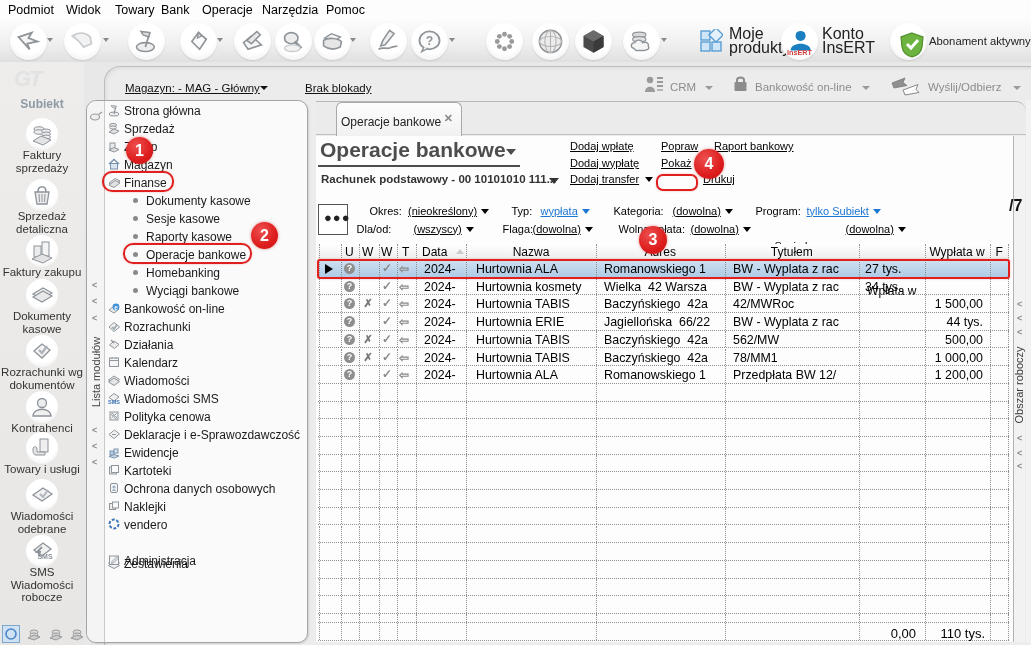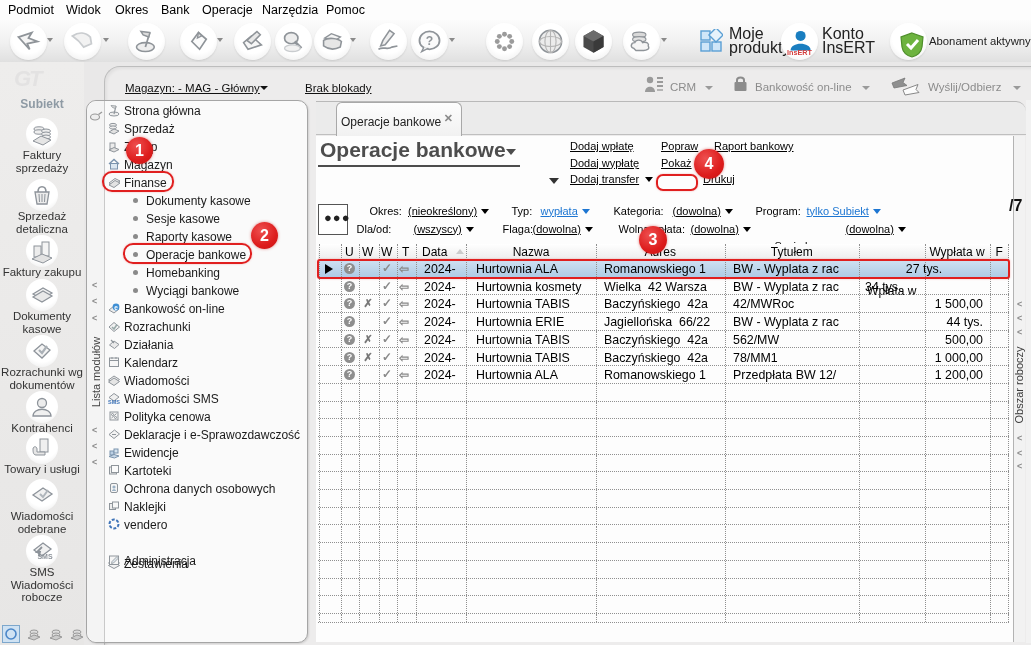--- a/index.html
+++ b/index.html
@@ -98,21 +98,21 @@
 .rc { position:absolute; border-radius:50%; background:radial-gradient(circle at 38% 32%, #ee5050, #dd1c1c 60%, #c81414);
   color:#fff; font-weight:bold; text-align:center; box-shadow:0 0 3px rgba(200,20,20,0.5); z-index:30; }
 .rr { position:absolute; border:2.5px solid #e01f1f; border-radius:10px; box-shadow:0 0 2px rgba(224,31,31,0.35); z-index:30; }
 </style>
 </head>
 <body>
 
 <div class="menubar">
   <span style="left:8px;">Podmiot</span>
   <span style="left:66px;">Widok</span>
-  <span style="left:115px;">Okres</span>
+  <span style="left:115px;">Towary</span>
   <span style="left:161px;">Bank</span>
   <span style="left:202px;">Operacje</span>
   <span style="left:262px;">Narzędzia</span>
   <span style="left:326px;">Pomoc</span>
 </div>
 
 <div class="tb1" id="tb1">
     <div class="cbtn" style="left:10px;">
       <svg width="29" height="29">
         <g transform="scale(1.115)">
@@ -503,20 +503,21 @@
 <div class="mainpanel">
   <div class="tabstrip"></div>
   <div class="whitearea"></div>
   <div class="stripR"></div>
   <div class="tab">
     <span class="txt">Operacje bankowe</span>
     <span class="x">✕</span>
   </div>
   <div class="title">Operacje bankowe</div>
   <span class="abs" style="left:190px; top:49px; width:0; height:0; border-left:5px solid transparent; border-right:5px solid transparent; border-top:6px solid #4d4d4d;"></span>
+  <div class="subtitle">Rachunek podstawowy - 00 10101010 111...</div>
   <span class="abs" style="left:233px; top:78px; width:0; height:0; border-left:5px solid transparent; border-right:5px solid transparent; border-top:6px solid #333;"></span>
 
   <div class="abs links" style="left:254px; top:40px;"><a>Dodaj wpłatę</a></div>
 <div class="abs links" style="left:254px; top:56.5px;"><a>Dodaj wypłatę</a></div>
 <div class="abs links" style="left:254px; top:73px;"><a>Dodaj transfer</a><span class="tri" style="margin-left:6px;"></span></div>
 <div class="abs links" style="left:345px; top:40px;"><a>Popraw</a></div>
 <div class="abs links" style="left:345px; top:56.5px;"><a>Pokaż</a></div>
 <div class="abs links" style="left:345px; top:73px;padding-left:42px;"><a>Drukuj</a></div>
 <div class="abs links" style="left:398px; top:40px;"><a>Raport bankowy</a></div>
   <div class="abs" style="left:2px; top:104px; width:30px; height:31px; background:#fff; border:1.5px solid #555;">
@@ -581,21 +582,21 @@
         <span class="gcol" style="left:671.5px;"></span>
         <span class="gcol" style="left:690.2px;"></span>
         <span style="position:absolute; left:7px; top:3.5px; width:0; height:0; border-top:5.5px solid transparent; border-bottom:5.5px solid transparent; border-left:8px solid #000;"></span>
         <span class="qmark" style="left:26px;">?</span>
         <span class="chk" style="left:64px;">✓</span>
         <span class="larr" style="left:81px;">⇦</span>
         <span class="gcell" style="left:106px;">2024-</span>
         <span class="gcell" style="left:158px; width:118px;">Hurtownia ALA</span>
         <span class="gcell" style="left:286px; width:119px;">Romanowskiego 1</span>
         <span class="gcell" style="left:415px; width:124px;">BW - Wyplata z rac</span>
-        <span class="gcell" style="left:547px; width:118px; text-align:center;">27 tys.</span>
+        <span class="gcell" style="left:547px; width:118px; text-align:left;">27 tys.</span>
       </div>
 <div class="grow" style="top:33.7px; height:17.7px;">
         <span class="gcol" style="left:0.5px;"></span>
         <span class="gcol" style="left:22.5px;"></span>
         <span class="gcol" style="left:41px;"></span>
         <span class="gcol" style="left:60.5px;"></span>
         <span class="gcol" style="left:78.5px;"></span>
         <span class="gcol" style="left:97.5px;"></span>
         <span class="gcol" style="left:148px;"></span>
         <span class="gcol" style="left:278px;"></span>
@@ -934,20 +935,37 @@
         <span class="gcol" style="left:78.5px;"></span>
         <span class="gcol" style="left:97.5px;"></span>
         <span class="gcol" style="left:148px;"></span>
         <span class="gcol" style="left:278px;"></span>
         <span class="gcol" style="left:406.5px;"></span>
         <span class="gcol" style="left:541px;"></span>
         <span class="gcol" style="left:606.5px;"></span>
         <span class="gcol" style="left:671.5px;"></span>
         <span class="gcol" style="left:690.2px;"></span>
       </div>
+<div class="grow" style="top:379px; height:17.5px;">
+        <span class="gcol" style="left:0.5px;"></span>
+        <span class="gcol" style="left:22.5px;"></span>
+        <span class="gcol" style="left:41px;"></span>
+        <span class="gcol" style="left:60.5px;"></span>
+        <span class="gcol" style="left:78.5px;"></span>
+        <span class="gcol" style="left:97.5px;"></span>
+        <span class="gcol" style="left:148px;"></span>
+        <span class="gcol" style="left:278px;"></span>
+        <span class="gcol" style="left:406.5px;"></span>
+        <span class="gcol" style="left:541px;"></span>
+        <span class="gcol" style="left:606.5px;"></span>
+        <span class="gcol" style="left:671.5px;"></span>
+        <span class="gcol" style="left:690.2px;"></span>
+        <span class="gcell" style="left:480px; width:118px; text-align:right; top:2.5px; font-size:13px;">0,00</span>
+        <span class="gcell" style="left:547px; width:120px; text-align:right; top:2.5px; font-size:13px;">110 tys.</span>
+      </div>
     </div>
 
   <div class="chev" style="left:701px; top:198.5px;">&lt;</div>
   <div class="chev" style="left:701px; top:212.5px;">&lt;</div>
   <div class="chev" style="left:701px; top:226.5px;">&lt;</div>
   <div class="vtext" style="left:653px; top:278.5px; width:100px; text-align:center; color:#3a3a3a;">Obszar roboczy</div>
   <div class="chev" style="left:701px; top:332.5px;">&lt;</div>
   <div class="chev" style="left:701px; top:347.5px;">&lt;</div>
   <div class="chev" style="left:701px; top:360.5px;">&lt;</div>
 </div>

